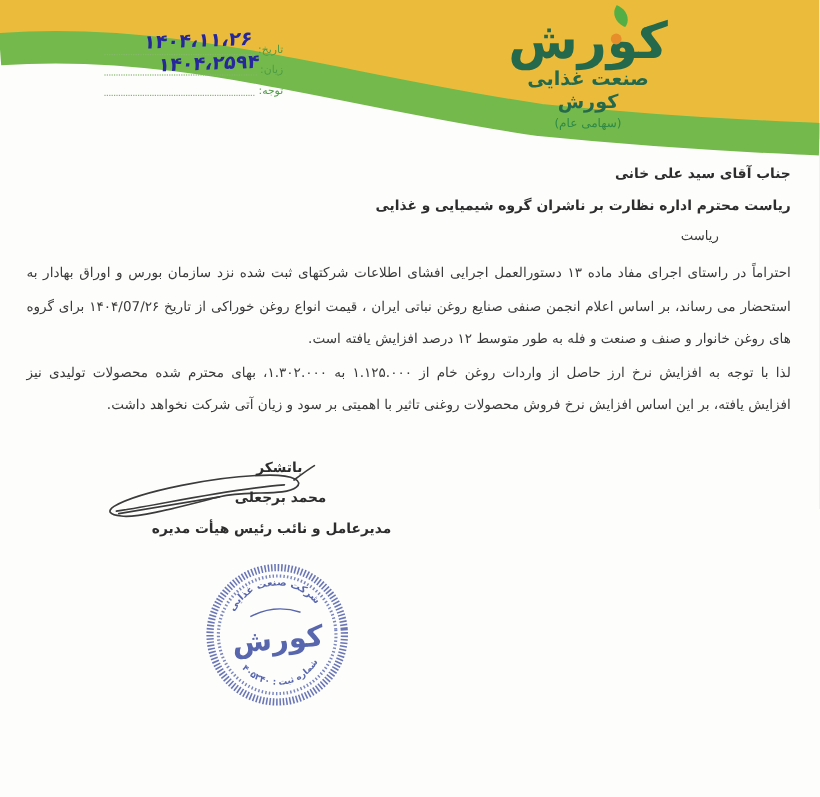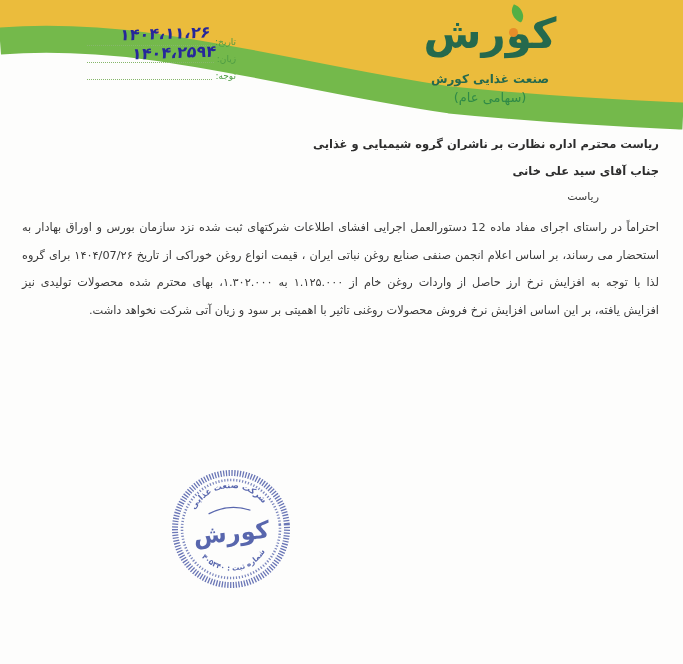--- a/index.html
+++ b/index.html
@@ -8,22 +8,22 @@
     background:#fdfdfc;overflow:hidden;
     font-family:"DejaVu Sans", sans-serif;
   }
   
   .header-svg{position:absolute;top:0;left:0;}
   .logo-block{position:absolute;top:12px;right:118px;width:150px;text-align:center;direction:rtl;}
   .logo-wordmark{position:relative;font-size:42px;font-weight:bold;line-height:1.05;letter-spacing:1px;}
   .logo-leaf{position:absolute;top:-5px;right:40px;width:15px;height:13px;
     border-radius:2% 85% 10% 85%;transform:rotate(28deg);}
   .logo-dot{position:absolute;top:16px;right:47px;width:9px;height:9px;border-radius:50%;}
-  .logo-sub{font-size:12px;font-weight:bold;margin-top:16px;letter-spacing:1.5px;}
-  .logo-type{font-size:13px;margin-top:4px;}
+  .logo-sub{font-size:16px;font-weight:bold;margin-top:0;letter-spacing:1.5px;}
+  .logo-type{font-size:10px;margin-top:4px;}
   
   .meta{position:absolute;top:31px;left:84px;width:152px;direction:rtl;}
   .meta-row{display:flex;align-items:flex-end;height:17px;position:relative;}
   .meta-label{font-size:9px;line-height:12px;}
   .meta-dots{flex:1;border-bottom:1.3px dotted #86b76b;margin:0 3px 2px 3px;height:2px;}
   .hand{position:absolute;direction:ltr;font-size:16px;font-weight:bold;
     letter-spacing:1px;transform:rotate(-2deg) skewX(-8deg);white-space:nowrap;}
   .hand-date{top:-7px;right:26px;}
   .hand-number{top:-5px;right:20px;}
   
@@ -73,33 +73,47 @@
       <span class="meta-dots"></span>
       <span class="hand hand-number" style="color:#26279B">۱۴۰۴،۲۵۹۴</span>
     </div>
     <div class="meta-row">
       <span class="meta-label" style="color:#4E9C44">توجه:</span>
       <span class="meta-dots"></span>
     </div>
   </div>
 
   <div class="recipient">
+    <div class="recipient-line">جناب آقای سید علی خانی</div>
     <div class="recipient-line">ریاست محترم اداره نظارت بر ناشران گروه شیمیایی و غذایی</div>
-    <div class="recipient-line">جناب آقای سید علی خانی</div>
   </div>
 
   <div class="salutation">ریاست</div>
 
   <div class="body-par">
-    <div class="body-line">احتراماً در راستای اجرای مفاد ماده 12 دستورالعمل اجرایی افشای اطلاعات شرکتهای ثبت شده نزد سازمان بورس و اوراق بهادار به</div>
+    <div class="body-line">احتراماً در راستای اجرای مفاد ماده ۱۳ دستورالعمل اجرایی افشای اطلاعات شرکتهای ثبت شده نزد سازمان بورس و اوراق بهادار به</div>
     <div class="body-line">استحضار می رساند، بر اساس اعلام انجمن صنفی صنایع روغن نباتی ایران ، قیمت انواع روغن خوراکی از تاریخ ۱۴۰۴/07/۲۶ برای گروه</div>
+    <div class="body-line short">های روغن خانوار و صنف و صنعت و فله به طور متوسط ۱۲ درصد افزایش یافته است.</div>
     <div class="body-line">لذا با توجه به افزایش نرخ ارز حاصل از واردات روغن خام از ۱.۱۲۵.۰۰۰ به ۱.۳۰۲.۰۰۰، بهای محترم شده محصولات تولیدی نیز</div>
     <div class="body-line short">افزایش یافته، بر این اساس افزایش نرخ فروش محصولات روغنی تاثیر با اهمیتی بر سود و زیان آتی شرکت نخواهد داشت.</div>
   </div>
 
+  <div class="sig-block">
+    <svg class="sig-scribble" width="178" height="62" viewBox="0 0 178 62" aria-hidden="true">
+      <g fill="none" stroke="#3b3b3b" stroke-width="1.4" stroke-linecap="round">
+        <path d="M 8,38 C 28,26 95,12 138,12 C 158,12 166,17 160,22 C 150,30 120,24 96,30 C 64,38 28,48 14,46 C 4,45 2,42 8,38 Z"></path>
+        <path d="M 10,42 C 50,36 100,24 150,20"></path>
+        <path d="M 12,44 L 96,30"></path>
+        <path d="M 158,16 C 166,10 170,7 175,4"></path>
+      </g>
+    </svg>
+    <div class="sig-closing">باتشکر</div>
+    <div class="sig-name">محمد برجعلی</div>
+    <div class="sig-title">مدیرعامل و نائب رئیس هیأت مدیره</div>
+  </div>
 
   <svg class="stamp" width="130" height="130" viewBox="0 0 130 130">
     <g fill="none" stroke="#4252A3">
       <circle cx="65" cy="65" r="56" stroke-width="6" stroke-dasharray="1.3,1.5" opacity="0.9"></circle>
       <circle cx="65" cy="65" r="49" stroke-width="2.6" stroke-dasharray="1.2,1.8" opacity="0.8"></circle>
       <path d="M 44,48 Q 65,39 86,48" stroke-width="1.2"></path>
     </g>
     <defs>
       <path id="st-top" d="M 24,65 A 41,41 0 0 1 106,65"></path>
       <path id="st-bot" d="M 28,80 A 39,39 0 0 0 102,80"></path>

